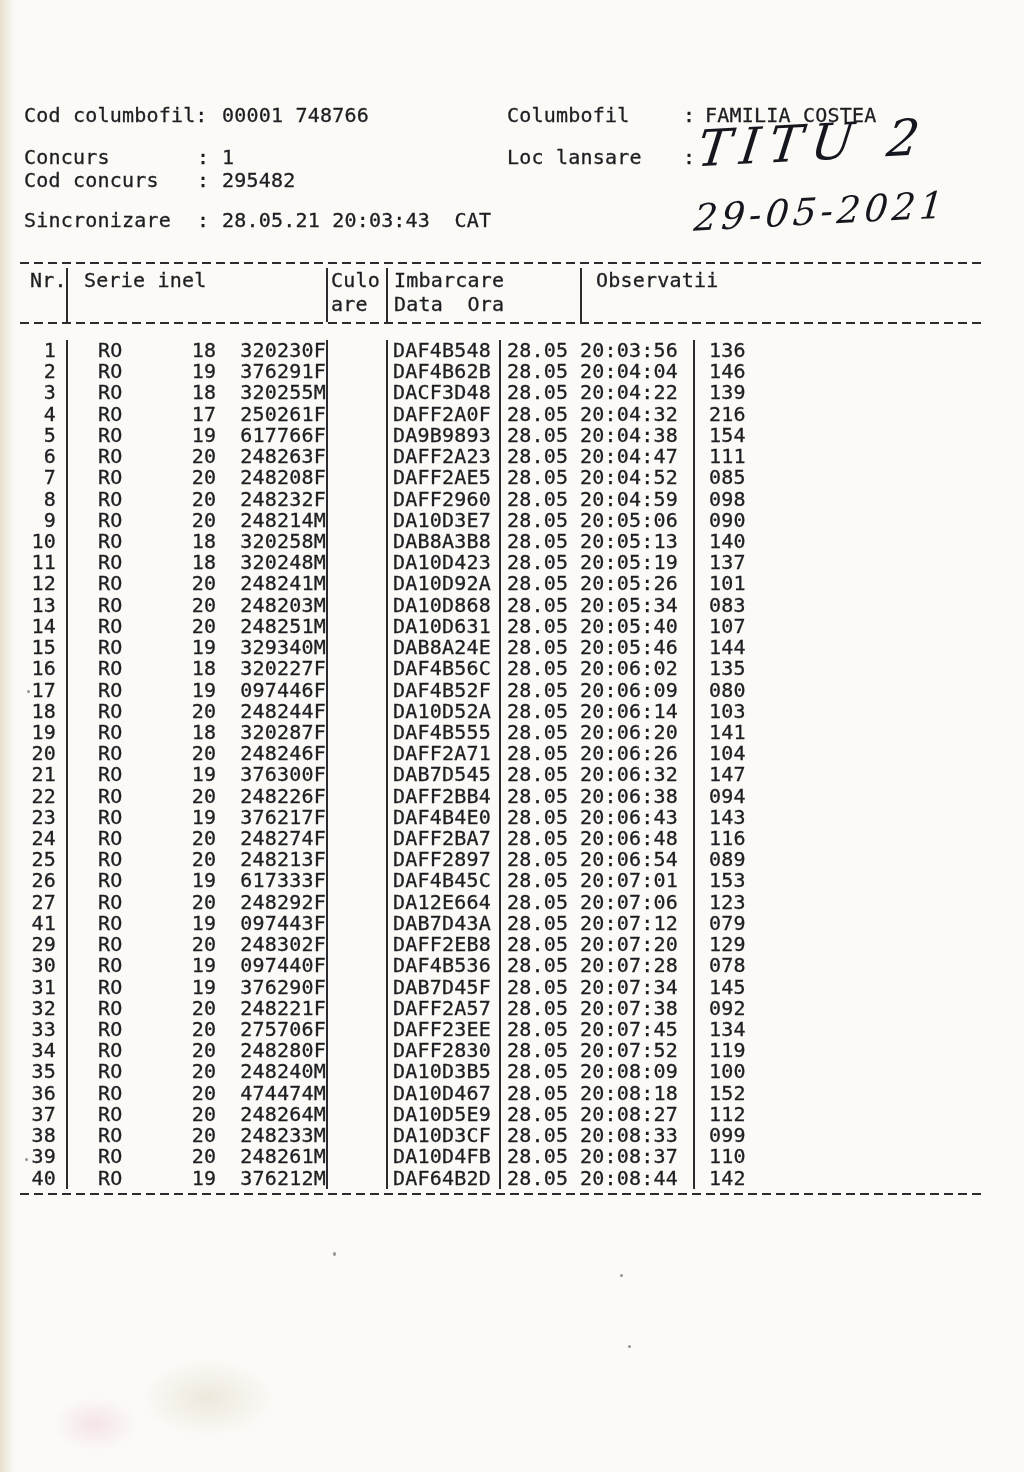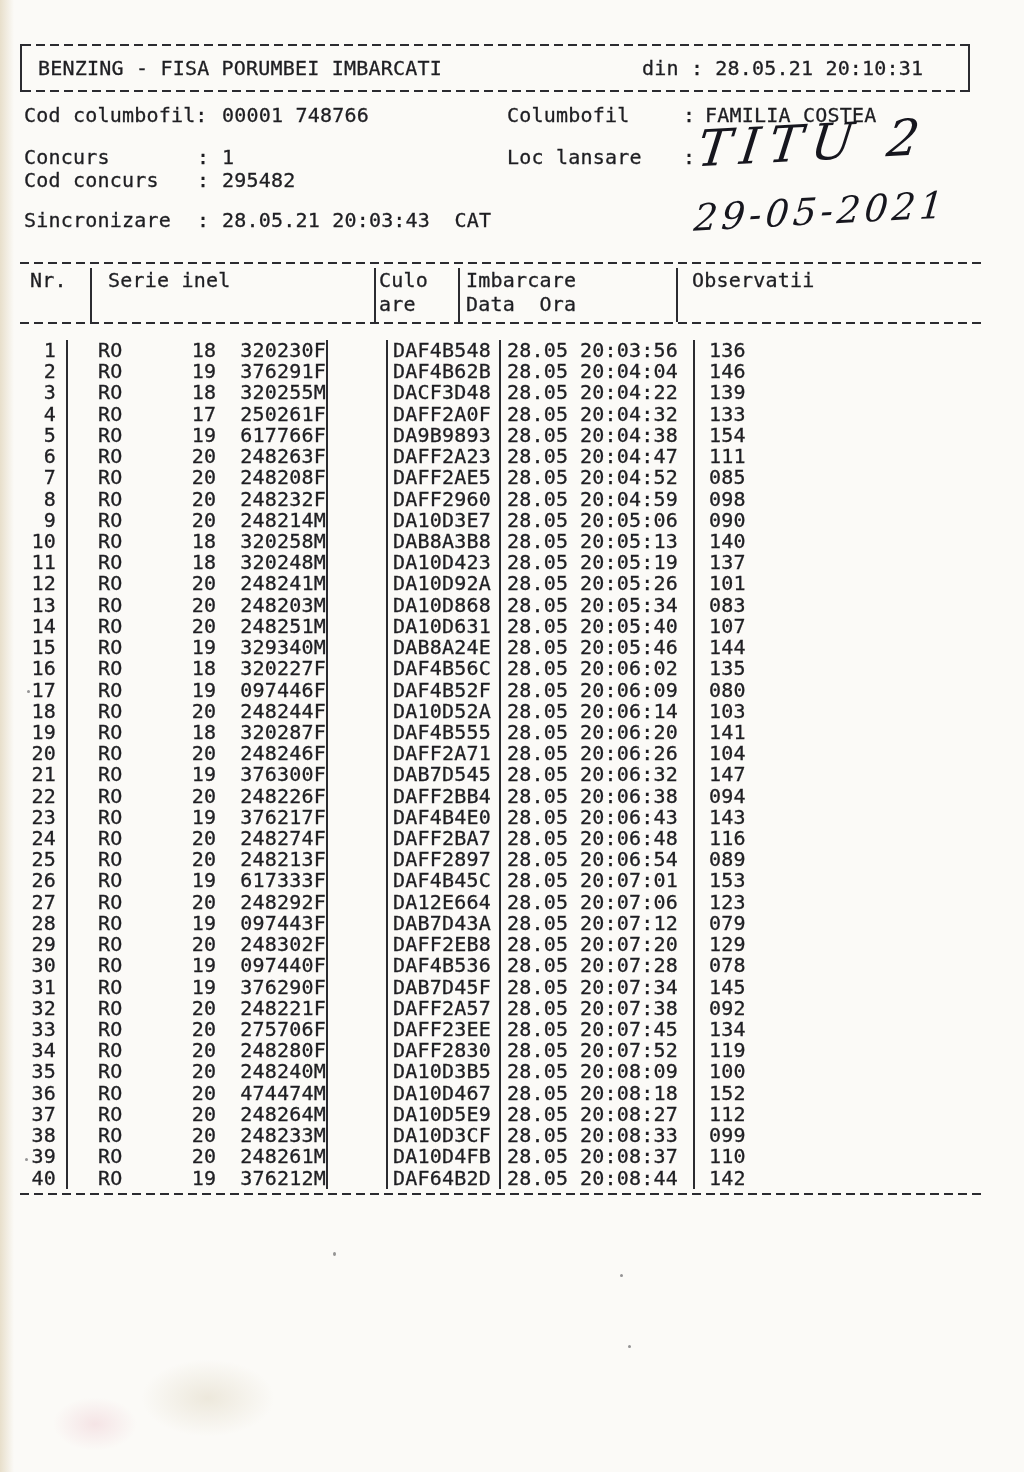--- a/index.html
+++ b/index.html
@@ -34,21 +34,21 @@
   .hbox-row{flex:1;position:relative;display:flex;align-items:center;}
   .title{margin-left:16px;}
   .din{position:absolute;left:620px;top:50%;transform:translateY(-50%);display:flex;}
   .dinval{margin-left:12px;}
   
   .hw{position:absolute;font-family:"DejaVu Serif",serif;font-style:italic;color:#16161e;white-space:pre;}
   .hw1{left:698px;top:114px;font-size:50px;letter-spacing:9px;transform:rotate(-3deg) skewX(-10deg);}
   .hw2{left:694px;top:190px;font-size:37px;letter-spacing:4px;transform:rotate(-3deg) skewX(-8deg);}
   
   .table{position:absolute;left:20px;top:262px;width:965px;}
-  .thead{height:58px;display:flex;padding-top:4px;box-sizing:border-box;gap:24px;}
+  .thead{height:58px;display:flex;padding-top:4px;box-sizing:border-box;}
   .l{line-height:24px;}
   .c{box-sizing:border-box;}
   .bl{border-left:2px solid #2b2b30;}
   .col-nr{width:46px;}
   .thead .col-nr{padding-left:10px;}
   .col-serie{width:260px;}
   .col-culo{width:60px;padding-left:3px;}
   .col-senzor{width:113px;padding-left:5px;}
   .col-imb{width:194px;padding-left:6px;}
   .col-obs{flex:1;padding-left:14px;}
@@ -62,31 +62,20 @@
   .row .col-imb{display:flex;}
   .dcell{display:inline-block;width:73px;}
   .bot{margin-top:4px;}
   .speck{position:absolute;background:rgba(45,45,50,.5);border-radius:50%;}
 </style>
 </head>
 <body>
 
 <div class="paper">
 
-  <div class="hbox">
-    <div class="hsep"></div>
-    <div class="hbox-row">
-      <span class="mono title">BENZING - FISA PORUMBEI IMBARCATI</span>
-      <span class="din">
-        <span class="mono pre">din :</span>
-        <span class="mono dinval">28.05.21 20:10:31</span>
-      </span>
-    </div>
-    <div class="hsep"></div>
-  </div>
 
   <span class="mono f" style="left:24px;top:104px">Cod columbofil:</span>
   <span class="mono f" style="left:222px;top:104px">00001 748766</span>
   <span class="mono f" style="left:507px;top:104px">Columbofil</span>
   <span class="mono f" style="left:683px;top:104px">:</span>
   <span class="mono f" style="left:705px;top:104px">FAMILIA COSTEA</span>
 
   <span class="mono f" style="left:24px;top:146px">Concurs</span>
   <span class="mono f" style="left:197px;top:146px">:</span>
   <span class="mono f" style="left:222px;top:146px">1</span>
@@ -180,21 +169,21 @@
           <span class="country mono">RO</span>
           <span class="year mono">17</span>
           <span class="ring mono">250261F</span>
         </div>
         <div class="c col-culo bl"></div>
         <div class="c col-senzor bl mono">DAFF2A0F</div>
         <div class="c col-imb bl">
           <span class="dcell mono">28.05</span>
           <span class="ocell mono">20:04:32</span>
         </div>
-        <div class="c col-obs bl mono">133</div>
+        <div class="c col-obs bl mono">216</div>
       </div>
         <div class="row">
         <div class="c col-nr mono">5</div>
         <div class="c col-serie bl">
           <span class="country mono">RO</span>
           <span class="year mono">19</span>
           <span class="ring mono">617766F</span>
         </div>
         <div class="c col-culo bl"></div>
         <div class="c col-senzor bl mono">DA9B9893</div>
@@ -528,21 +517,21 @@
         </div>
         <div class="c col-culo bl"></div>
         <div class="c col-senzor bl mono">DA12E664</div>
         <div class="c col-imb bl">
           <span class="dcell mono">28.05</span>
           <span class="ocell mono">20:07:06</span>
         </div>
         <div class="c col-obs bl mono">123</div>
       </div>
         <div class="row">
-        <div class="c col-nr mono">28</div>
+        <div class="c col-nr mono">41</div>
         <div class="c col-serie bl">
           <span class="country mono">RO</span>
           <span class="year mono">19</span>
           <span class="ring mono">097443F</span>
         </div>
         <div class="c col-culo bl"></div>
         <div class="c col-senzor bl mono">DAB7D43A</div>
         <div class="c col-imb bl">
           <span class="dcell mono">28.05</span>
           <span class="ocell mono">20:07:12</span>

